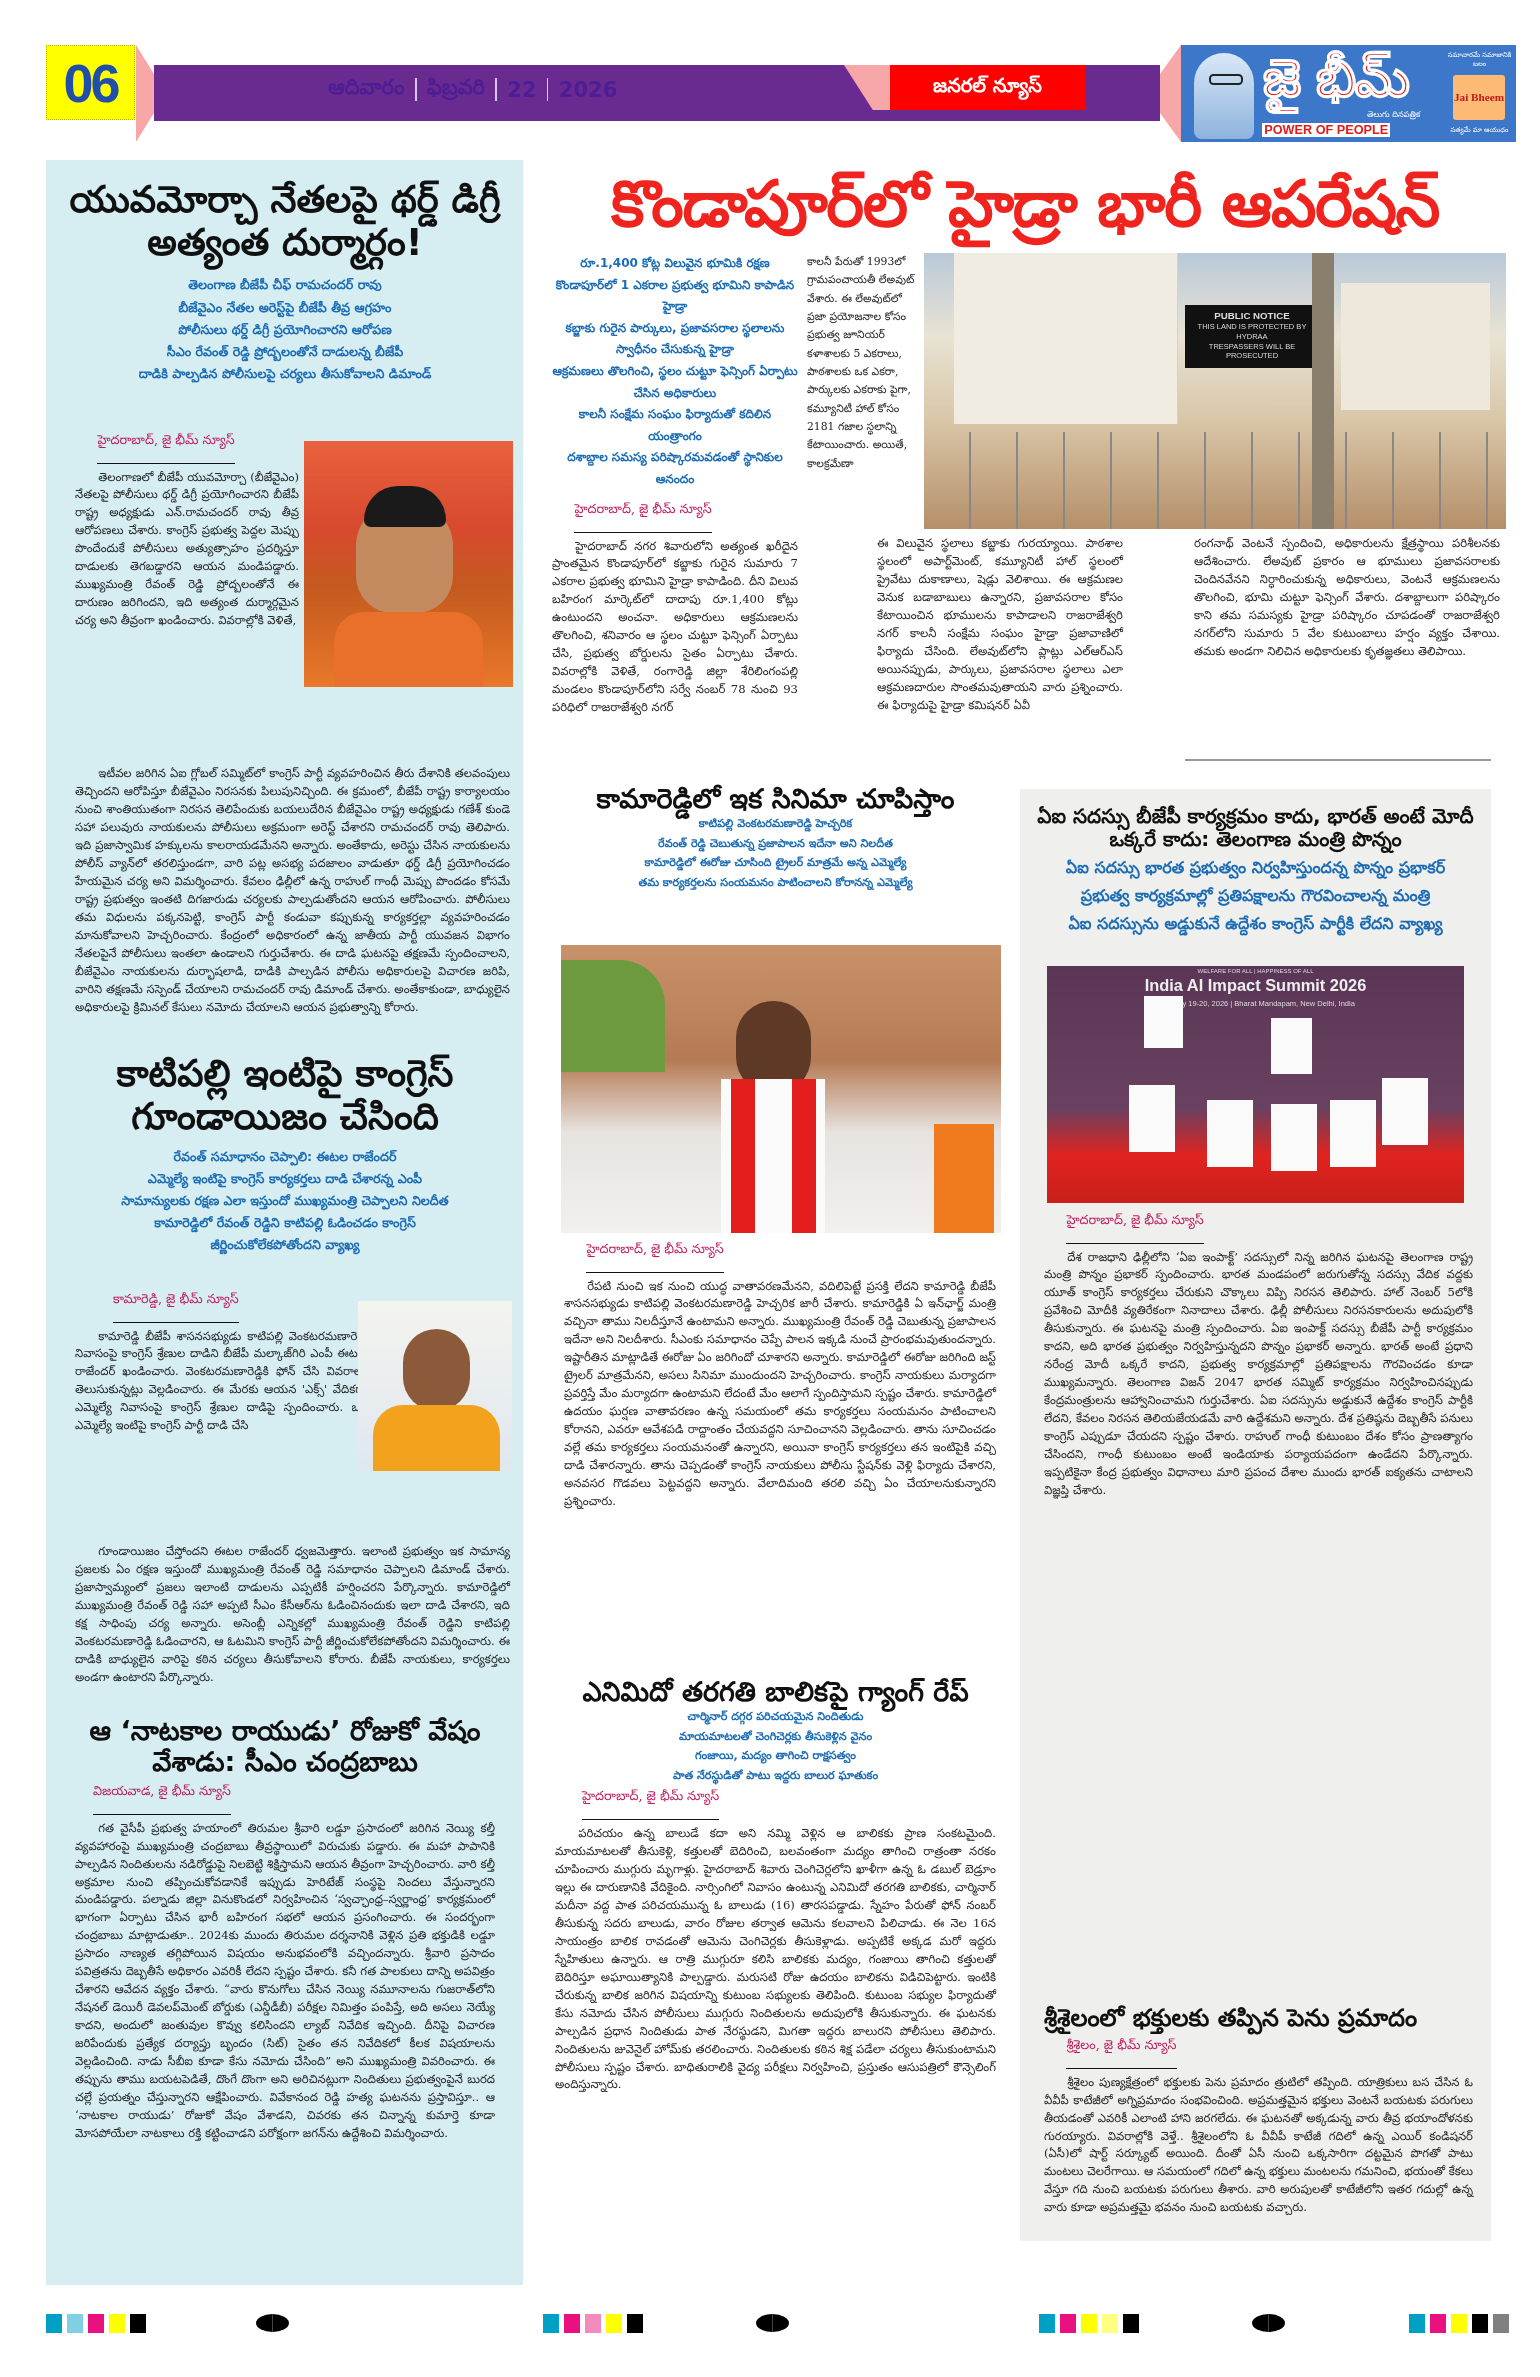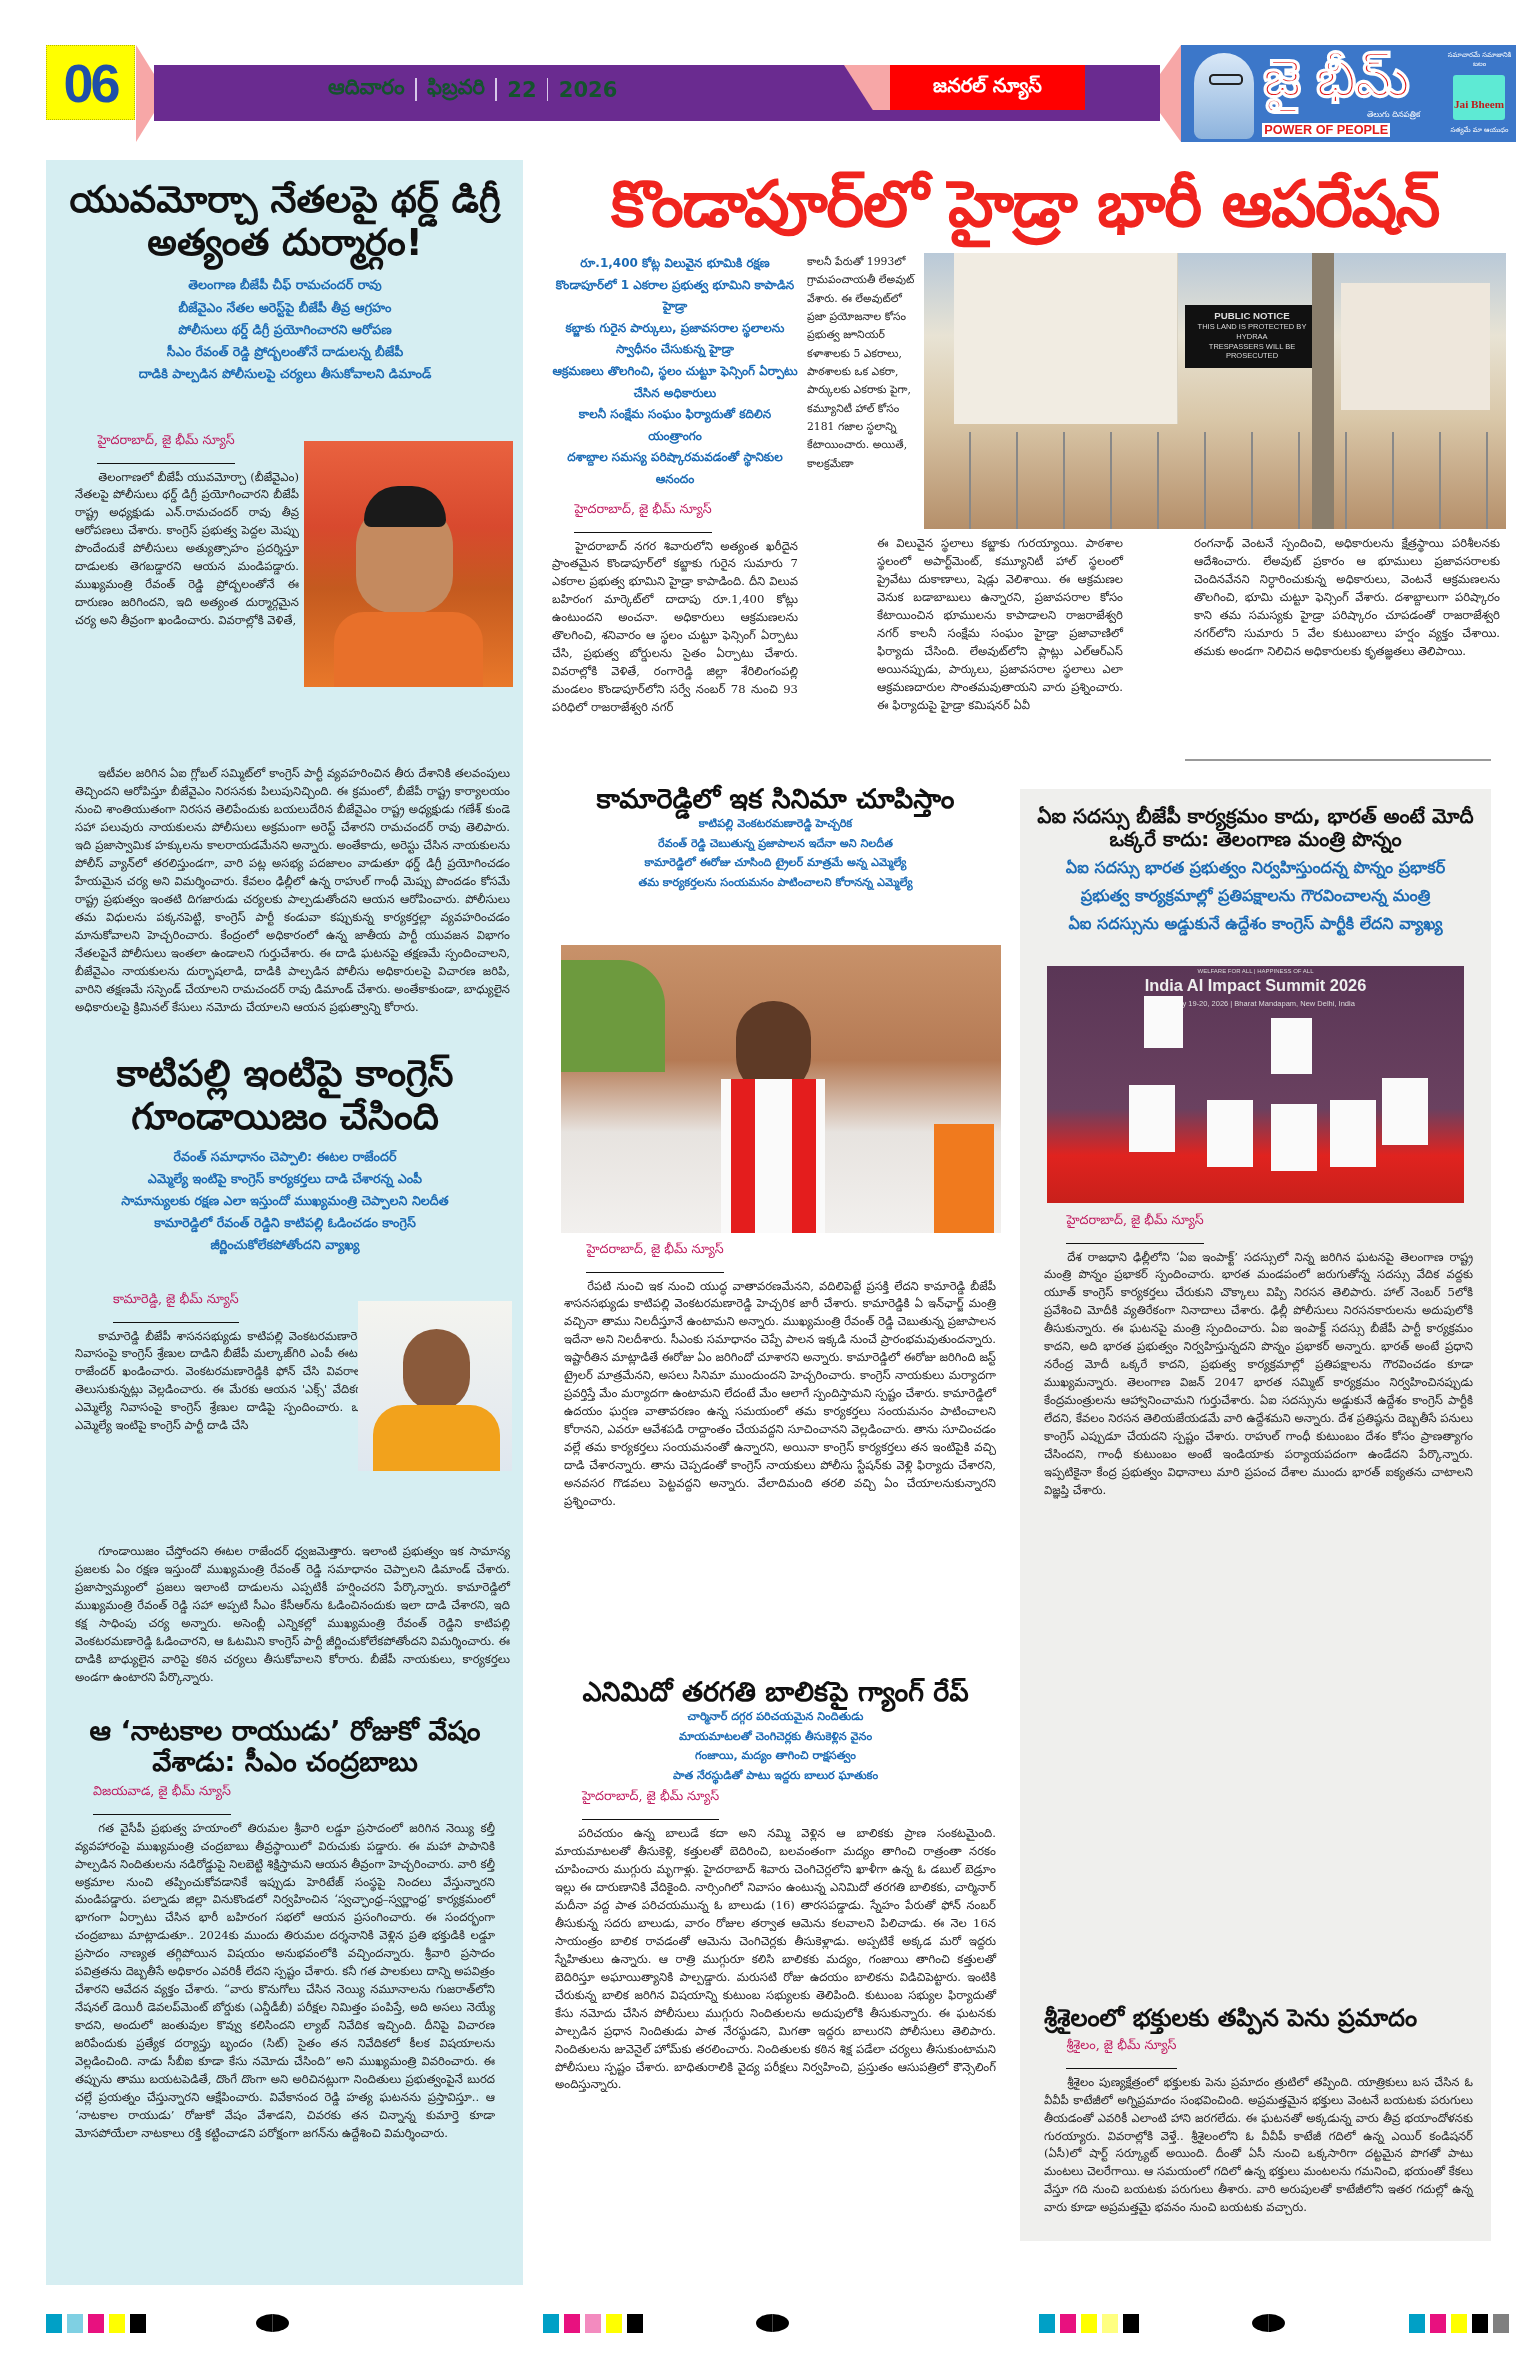--- a/index.html
+++ b/index.html
@@ -3,33 +3,33 @@
 <meta charset="utf-8">
 <style>
   *{box-sizing:border-box;margin:0;padding:0}
   html,body{width:1541px;height:2377px;background:#fff;overflow:hidden}
   body{position:relative;font-family:"DejaVu Serif",serif;color:#111}
   .abs{position:absolute}
   
   #page-no{left:46px;top:45px;width:89px;height:75px;background:#ffff00;border:1.5px dotted #b5b500;display:flex;align-items:center;justify-content:center;font-family:Liberation Sans, sans-serif;font-weight:bold;font-size:54px;color:#1f4fa8;letter-spacing:-3px}
   #page-no-wedge{left:136px;top:45px;width:18px;height:97px;background:#f7a7a7;clip-path:polygon(0 0,100% 30%,100% 70%,0 100%)}
   #date-bar{left:154px;top:65px;width:1006px;height:56px;background:#6a2b90}
-  #date-text{left:328px;top:75px;font-family:"DejaVu Sans",sans-serif;font-weight:bold;font-size:21px;color:#14532d;display:flex;gap:10.4px;align-items:center}
+  #date-text{left:328px;top:75px;font-family:"DejaVu Sans",sans-serif;font-weight:bold;font-size:21px;color:#4c1d95;display:flex;gap:10.4px;align-items:center}
   #date-text .sep{width:1.5px;height:22.4px;background:#d9c8ea}
   #section-wedge{left:844px;top:65px;width:48px;height:45px;background:#f7a7a7;clip-path:polygon(0 0,100% 0,100% 100%,60% 100%)}
   #section-tag{left:890px;top:65px;width:195px;height:45px;background:#ff0000;color:#fff;font-family:"DejaVu Sans",sans-serif;font-weight:bold;font-size:19.4px;display:flex;align-items:center;justify-content:center}
   #logo-wedge{left:1160px;top:45px;width:21px;height:97px;background:#f7a7a7;clip-path:polygon(100% 0,0 30%,0 70%,100% 100%)}
   #logo{left:1181px;top:45px;width:335px;height:97px;background:#3c77c9;overflow:hidden}
   #logo .portrait{position:absolute;left:13.4px;top:7.5px;width:60px;height:86px;border-radius:30px 30px 7.5px 7.5px;background:linear-gradient(180deg,#d9e8f7,#8db3dd)}
   #logo .portrait:after{content:"";position:absolute;left:15px;top:21px;width:30px;height:7.5px;border:2.2px solid #222;border-radius:4.5px}
   #logo .brand{position:absolute;left:82px;top:3px;font-family:"DejaVu Sans",sans-serif;font-weight:bold;font-size:52px;color:#e21c1c;-webkit-text-stroke:1.5px #fff;letter-spacing:-1.5px}
   #logo .tag-te{position:absolute;left:186px;top:64px;font-family:"DejaVu Sans",sans-serif;font-size:8.2px;color:#fff}
   #logo .power{position:absolute;left:81px;top:78px;font-family:"Liberation Sans",sans-serif;font-weight:bold;font-size:12.7px;color:#e21c1c;background:#fff;padding:0 2.2px}
   #logo .mini{position:absolute;left:265px;top:6px;width:67px;font-family:"DejaVu Sans",sans-serif;font-size:6.7px;color:#fff;text-align:center}
-  #logo .tv{position:absolute;left:272px;top:30px;width:52px;height:45px;background:#5eead4;border-radius:3px;color:#c01a1a;font-family:"Liberation Serif",serif;font-weight:bold;font-size:11.2px;display:flex;align-items:flex-end;justify-content:center;padding-bottom:10px}
+  #logo .tv{position:absolute;left:272px;top:30px;width:52px;height:45px;background:#fdba74;border-radius:3px;color:#c01a1a;font-family:"Liberation Serif",serif;font-weight:bold;font-size:11.2px;display:flex;align-items:flex-end;justify-content:center;padding-bottom:17px}
   #logo .mini2{position:absolute;left:265px;top:81px;width:67px;font-family:"DejaVu Sans",sans-serif;font-size:6.7px;color:#fff;text-align:center}
 
   
   #left-col{left:46px;top:160px;width:477px;height:2125px;background:#d6eef2}
   #right-box{left:1020px;top:789px;width:471px;height:1452px;background:#efefed}
   .headline{font-family:"DejaVu Sans",sans-serif;font-weight:bold;text-align:center;color:#111;line-height:1.15}
   .deck{font-family:"DejaVu Sans",sans-serif;color:#1c6cb5;text-align:center;font-weight:600;line-height:1.75}
   .dateline{font-family:"DejaVu Serif",serif;font-size:12.7px;color:#be185d;border-bottom:1.5px solid #111;display:inline-block;padding-bottom:13px}
   .body{font-family:"DejaVu Serif",serif;font-size:11.6px;line-height:1.55;text-align:justify;color:#222}
   .body p{text-indent:2em}

